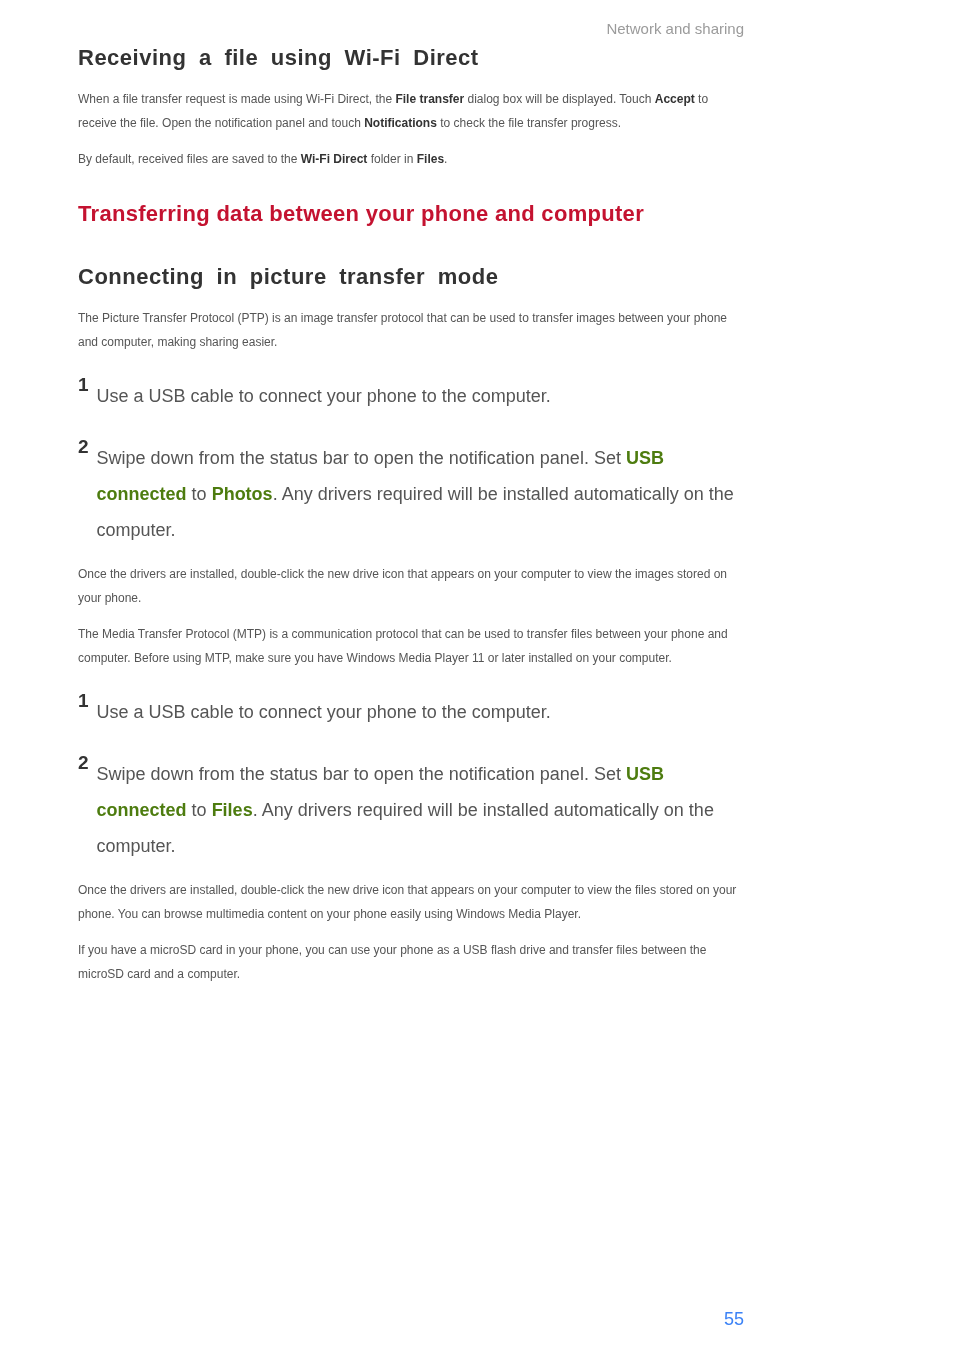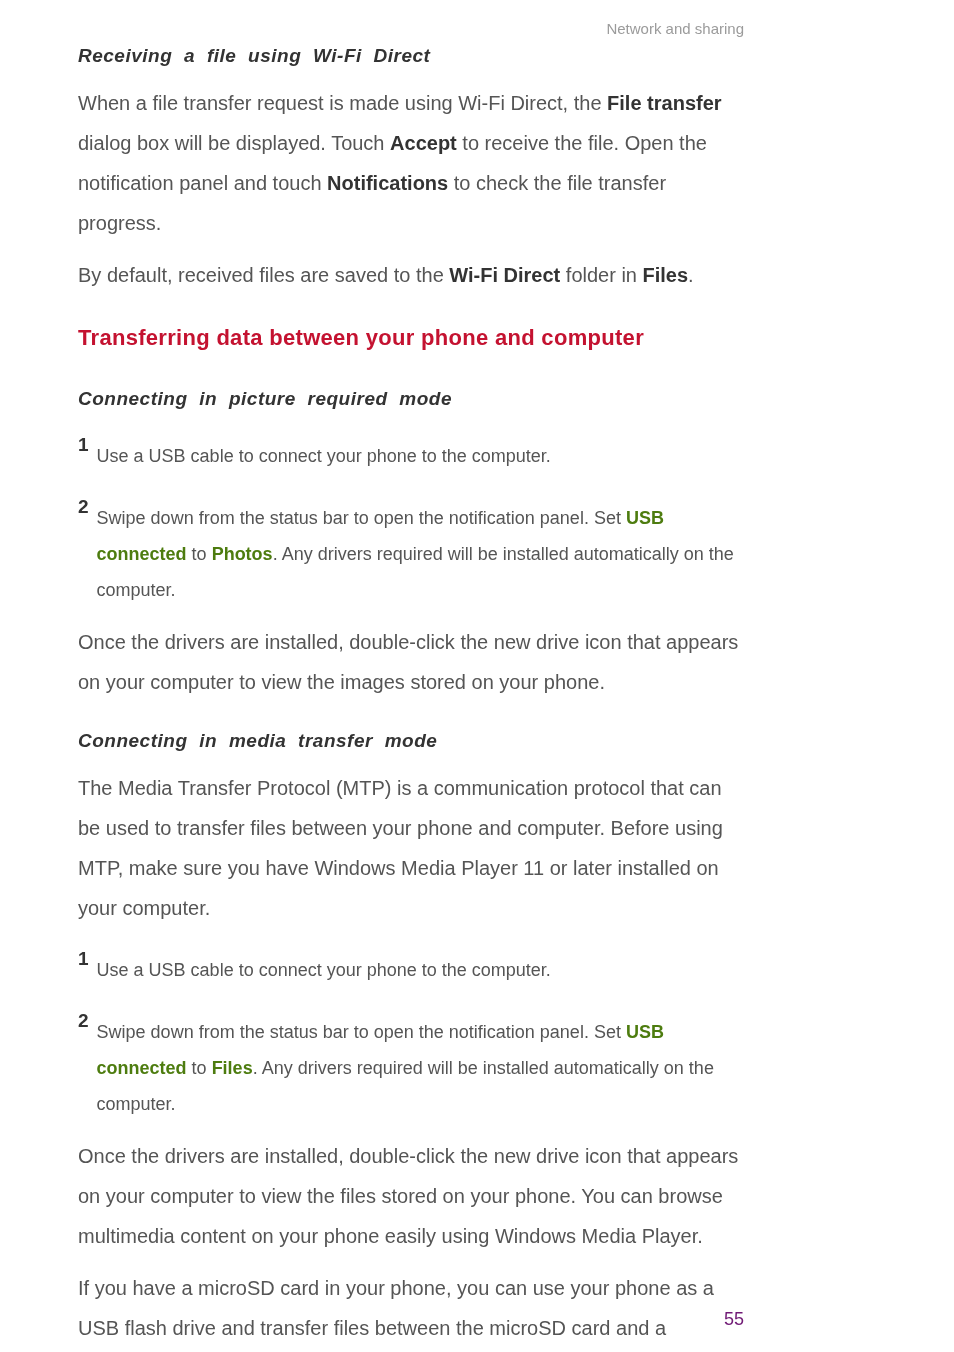--- a/index.html
+++ b/index.html
@@ -17,33 +17,32 @@
     position: relative;
     color: #333333;
   }
   .header-label {
     text-align: right;
     color: #9b9b9b;
     font-size: 15px;
     margin-bottom: 8px;
   }
   .h3 {
-    font-size: 19px;
+    font-size: 22px;
     font-weight: 700;
     color: #333333;
     letter-spacing: 0.5px;
     word-spacing: 6px;
     margin: 0 0 16px 0;
-    font-style: italic;
   }
   .h3.section {
     margin-top: 28px;
   }
   .body-text {
-    font-size: 20px;
+    font-size: 12px;
     line-height: 2.0;
     color: #555555;
     margin: 0 0 12px 0;
   }
   .body-text .bold {
     font-weight: 700;
     color: #333333;
   }
   .h1-red {
     font-size: 22px;
@@ -74,21 +73,21 @@
   }
   .step-body .bold {
     font-weight: 700;
     color: #4d7c0f;
   }
   .page-num {
     position: absolute;
     bottom: 22px;
     right: 78px;
     font-size: 18px;
-    color: #701a75;
+    color: #3b82f6;
   }
 </style>
 </head>
 <body>
 
 <div class="page">
 
   <div class="header-label">Network and sharing</div>
 
   <div class="h3">Receiving a file using Wi-Fi Direct</div>
@@ -96,38 +95,38 @@
   <p class="body-text">
     <span>When a file transfer request is made using Wi-Fi Direct, the </span><span class="bold">File transfer</span><span> dialog box will be displayed. Touch </span><span class="bold">Accept</span><span> to receive the file. Open the notification panel and touch </span><span class="bold">Notifications</span><span> to check the file transfer progress.</span>
   </p>
 
   <p class="body-text">
     <span>By default, received files are saved to the </span><span class="bold">Wi-Fi Direct</span><span> folder in </span><span class="bold">Files</span><span>.</span>
   </p>
 
   <div class="h1-red">Transferring data between your phone and computer</div>
 
-  <div class="h3 section">Connecting in picture required mode</div>
+  <div class="h3 section">Connecting in picture transfer mode</div>
 
+  <p class="body-text">The Picture Transfer Protocol (PTP) is an image transfer protocol that can be used to transfer images between your phone and computer, making sharing easier.</p>
 
   <div class="step">
     <div class="step-num">1</div>
     <div class="step-body">Use a USB cable to connect your phone to the computer.</div>
   </div>
 
   <div class="step">
     <div class="step-num">2</div>
     <div class="step-body">
       <span>Swipe down from the status bar to open the notification panel. Set </span><span class="bold">USB connected</span><span> to </span><span class="bold">Photos</span><span>. Any drivers required will be installed automatically on the computer.</span>
     </div>
   </div>
 
   <p class="body-text">Once the drivers are installed, double-click the new drive icon that appears on your computer to view the images stored on your phone.</p>
 
-  <div class="h3 section">Connecting in media transfer mode</div>
 
   <p class="body-text">The Media Transfer Protocol (MTP) is a communication protocol that can be used to transfer files between your phone and computer. Before using MTP, make sure you have Windows Media Player 11 or later installed on your computer.</p>
 
   <div class="step">
     <div class="step-num">1</div>
     <div class="step-body">Use a USB cable to connect your phone to the computer.</div>
   </div>
 
   <div class="step">
     <div class="step-num">2</div>

